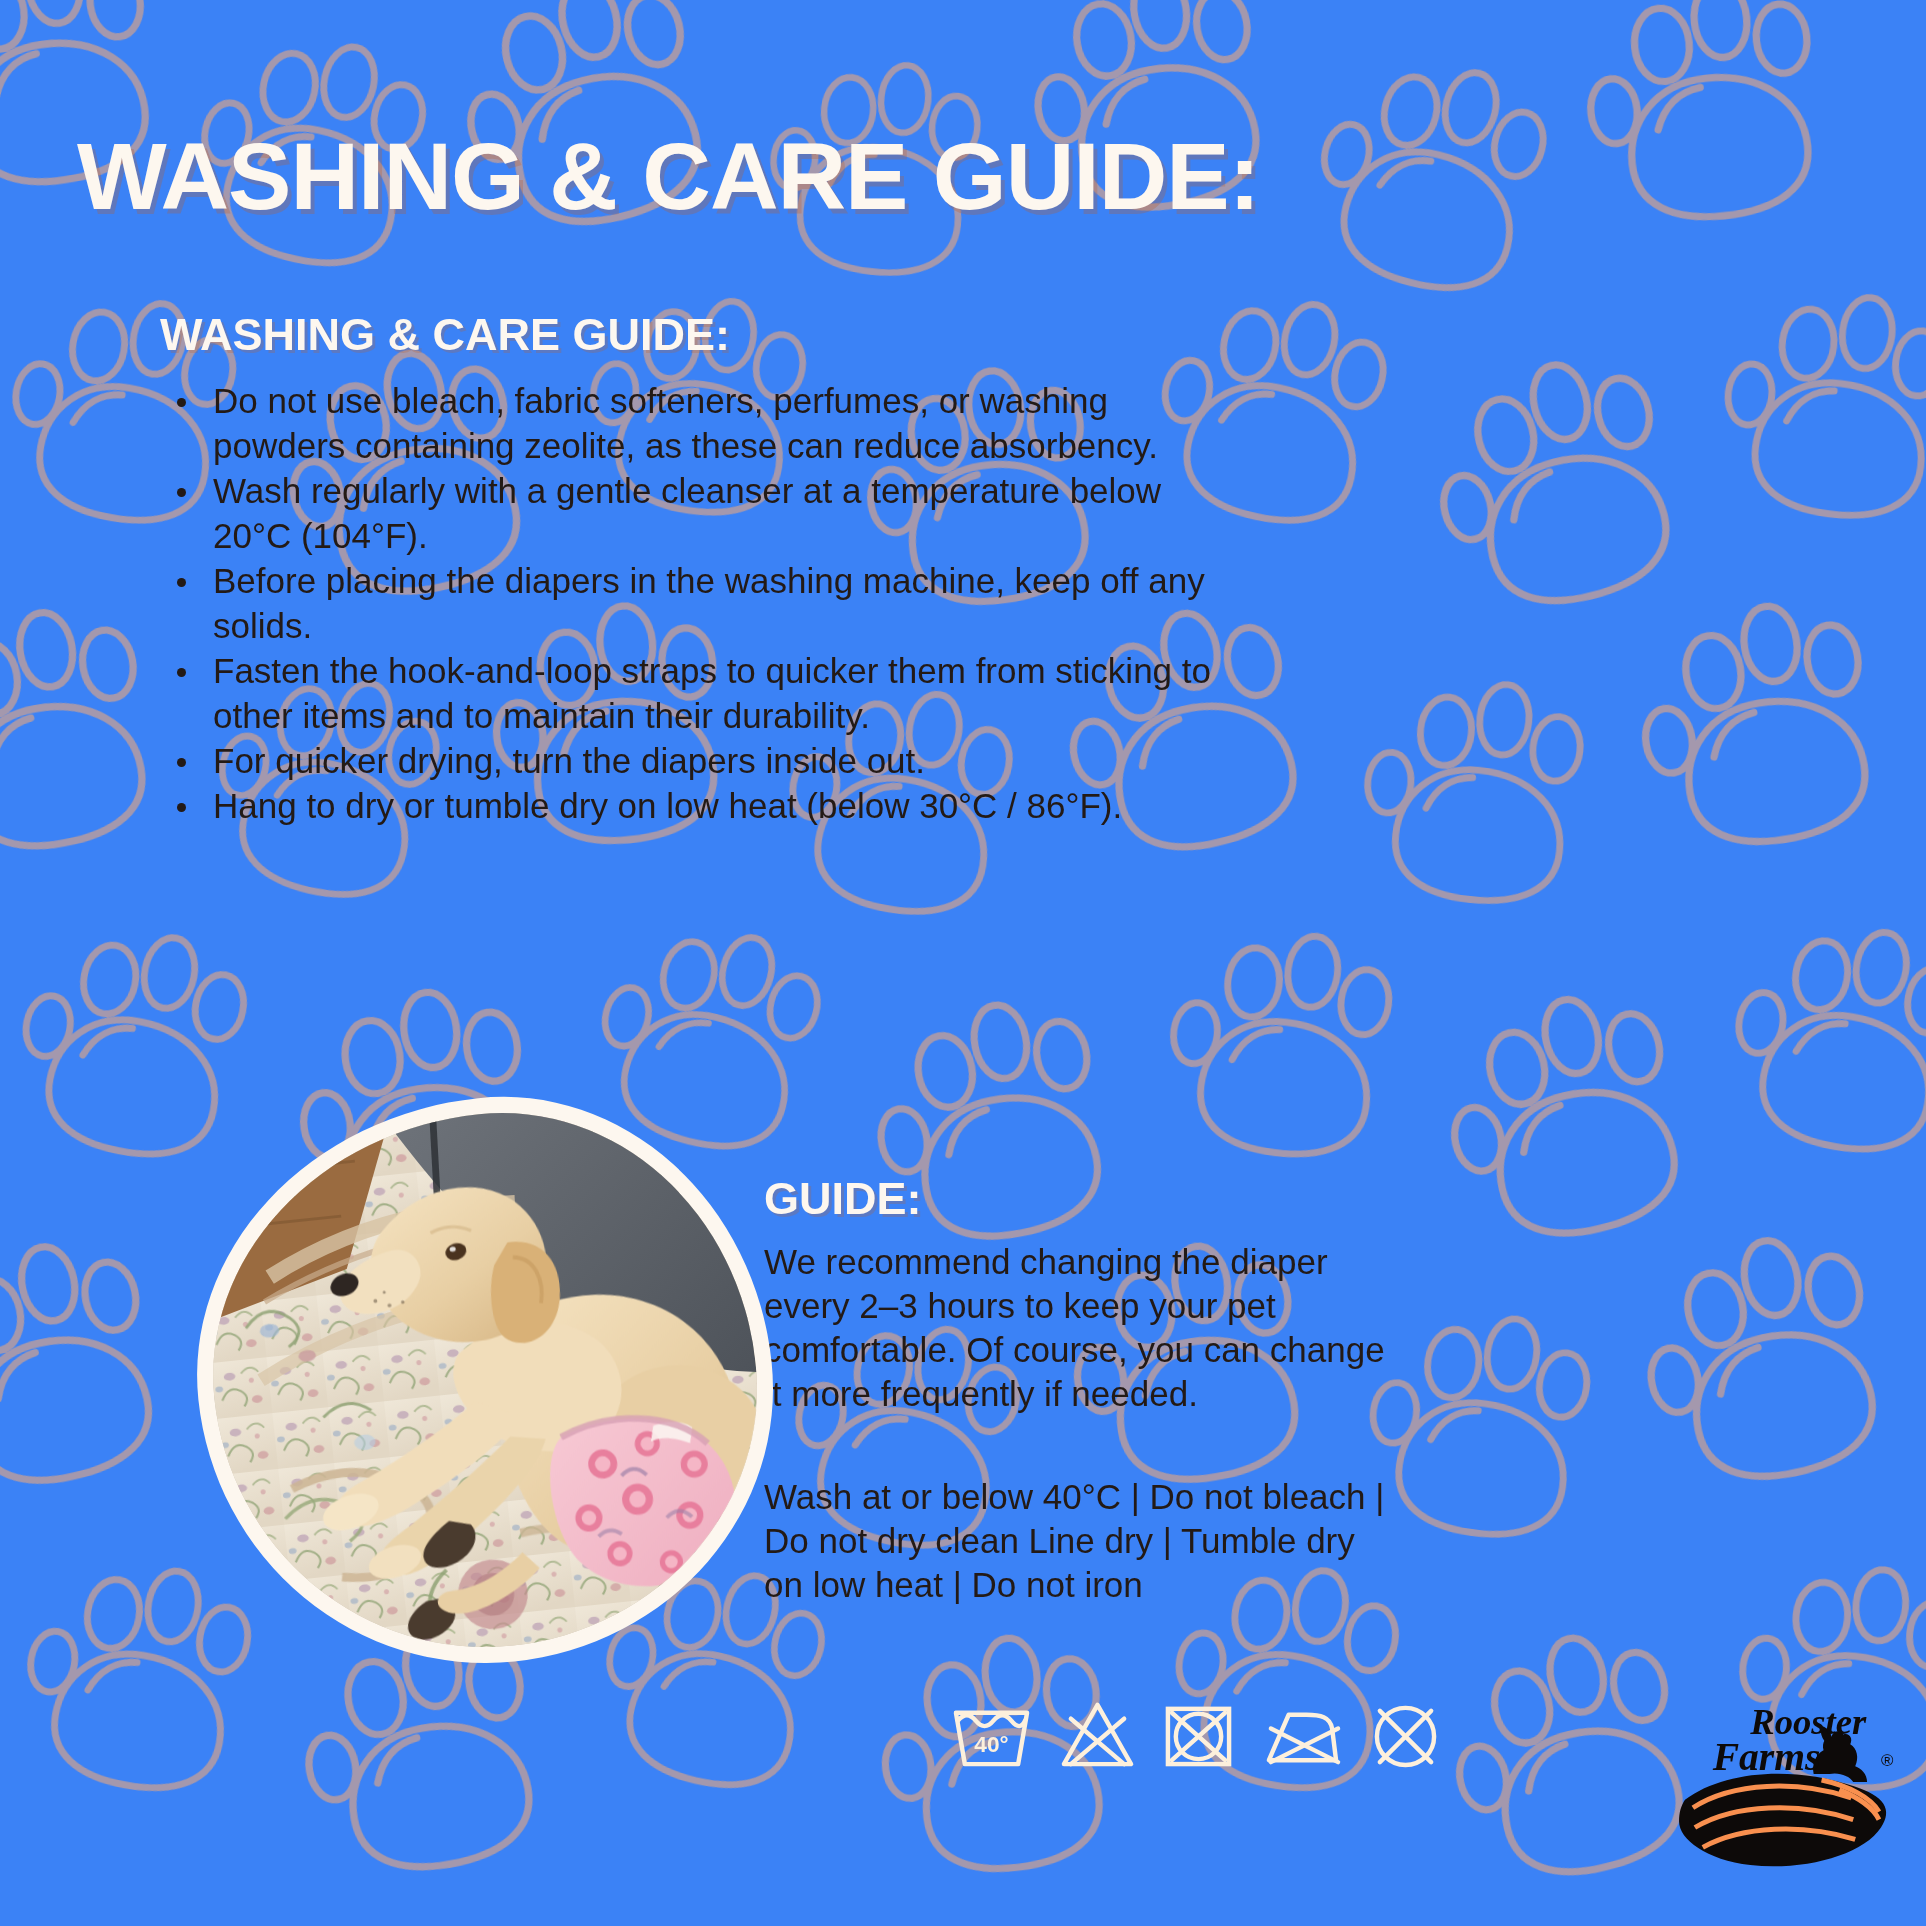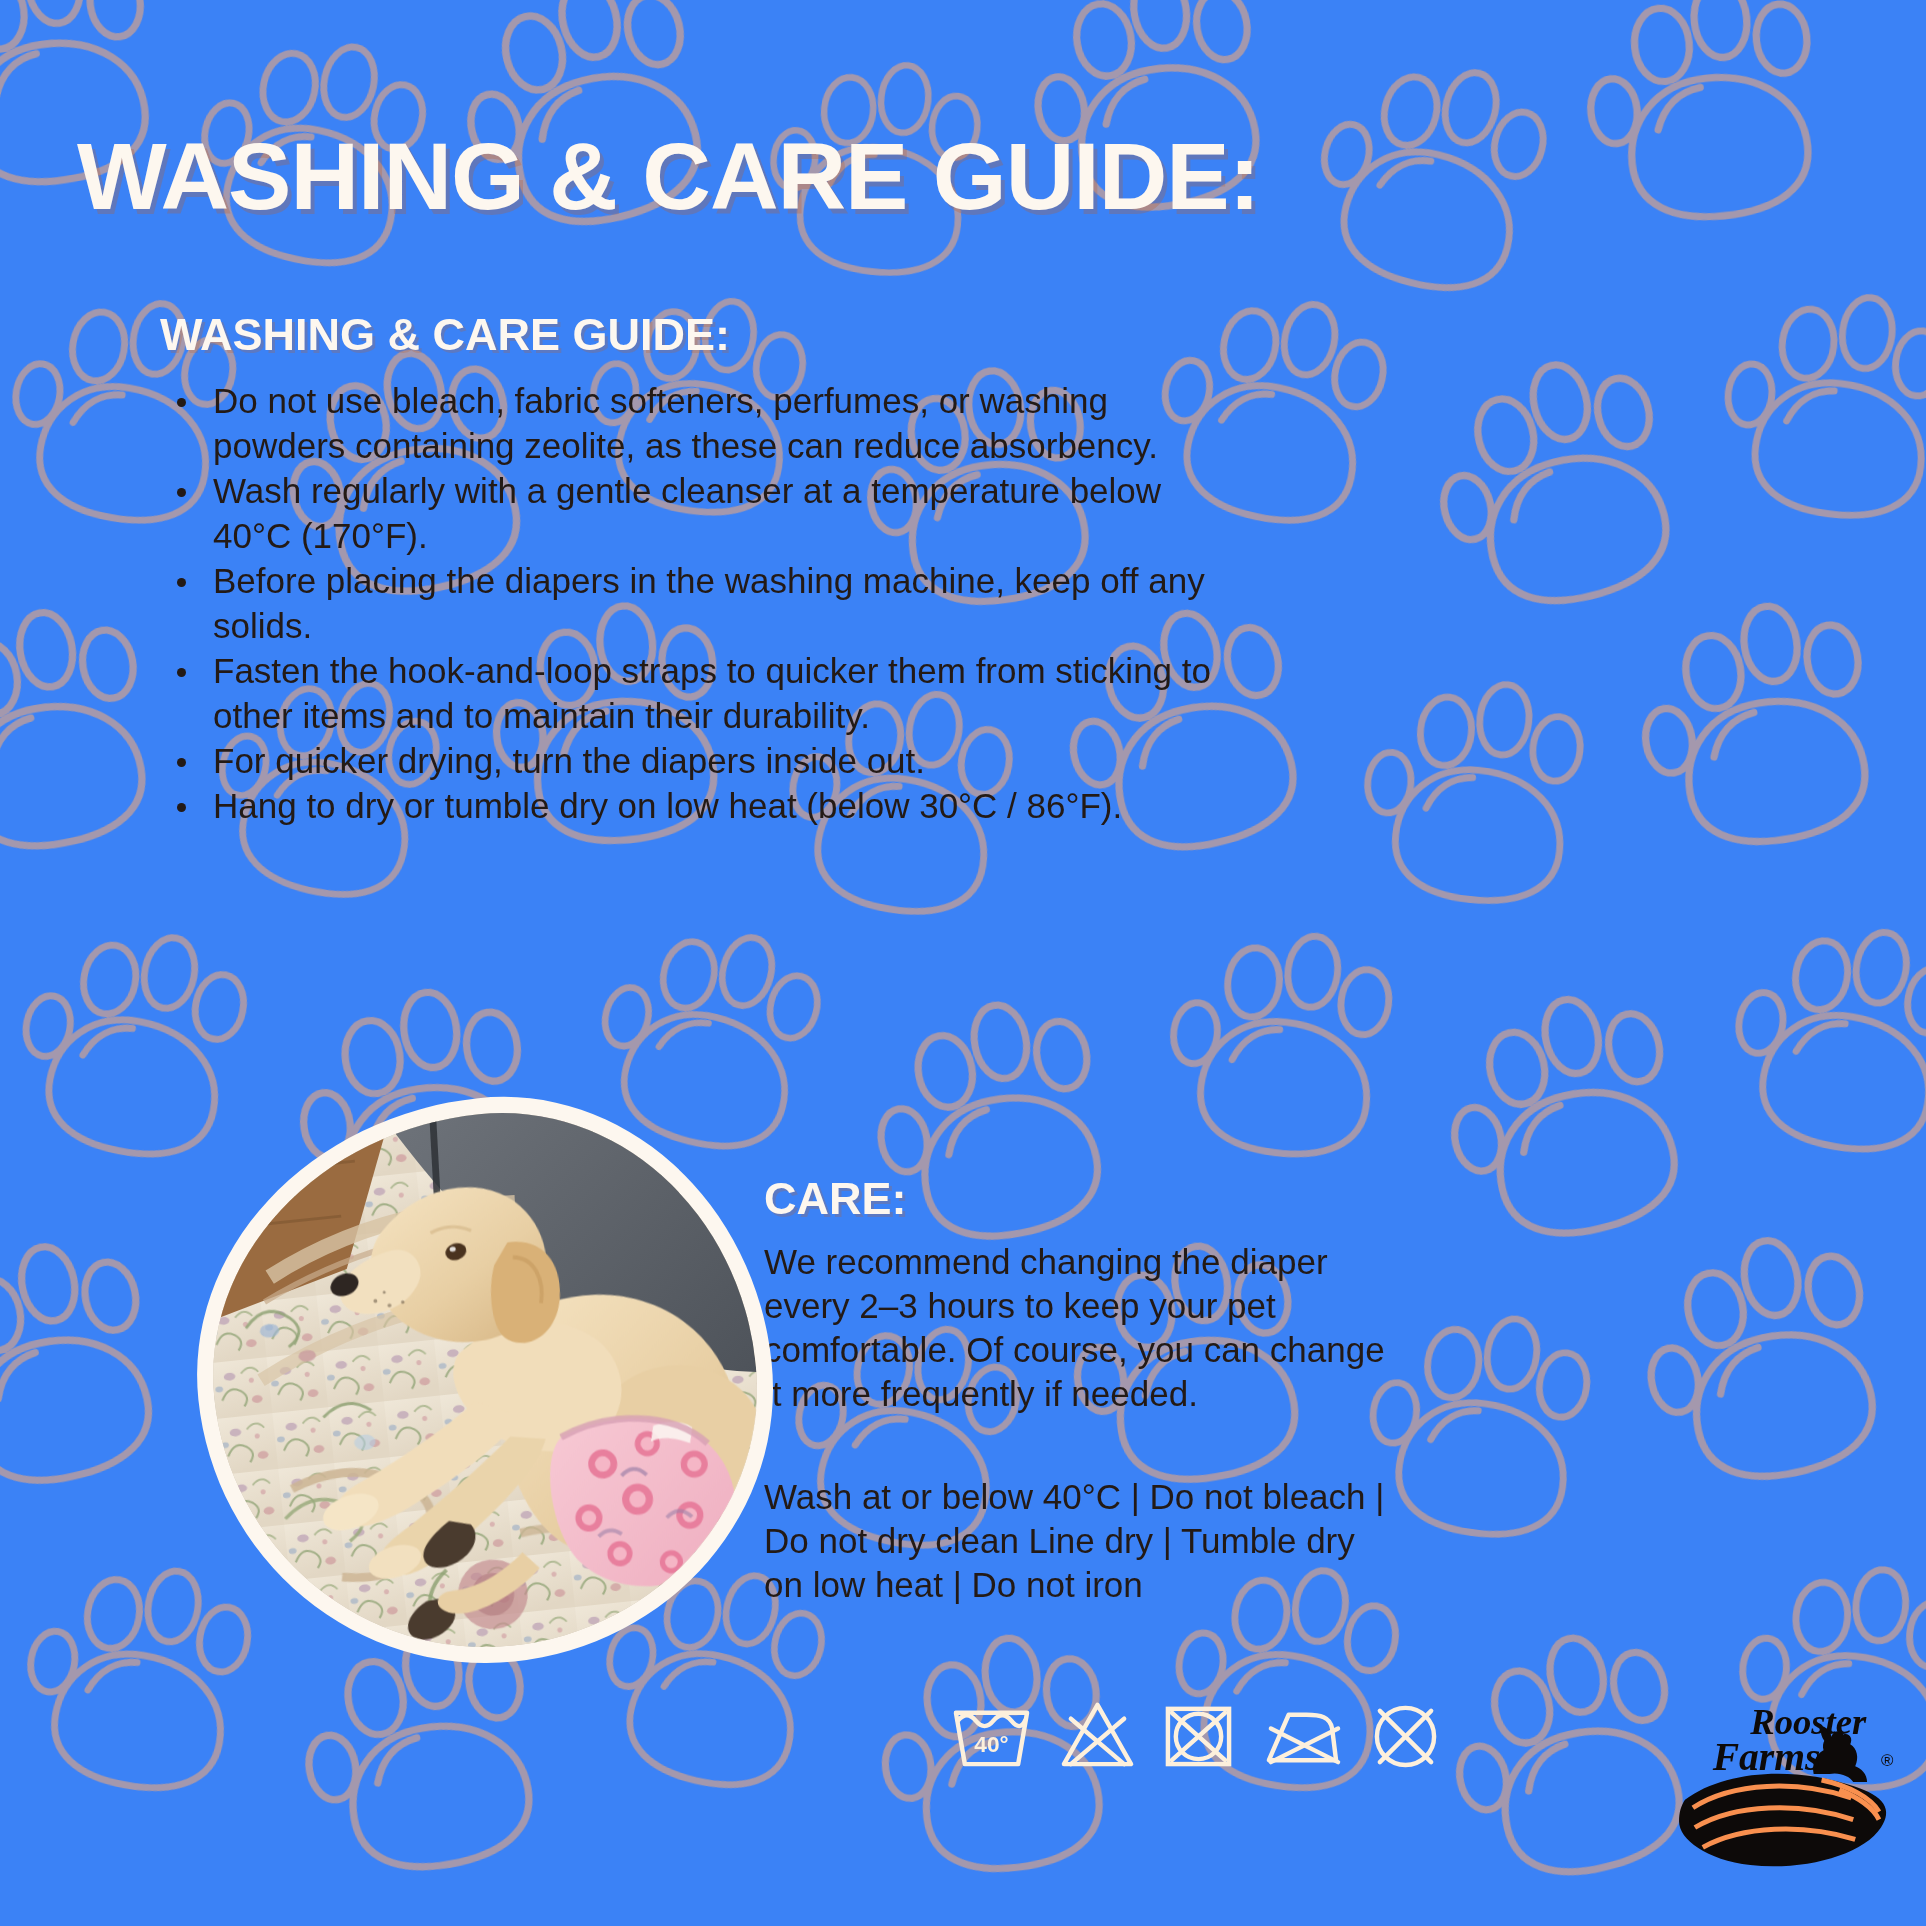--- a/index.html
+++ b/index.html
@@ -235,21 +235,21 @@
       <use href="#paw" transform="translate(1885,1700) rotate(6) scale(1.0)"></use>
     </g>
   </svg>
 
   <div class="headline">WASHING &amp; CARE GUIDE:</div>
 
   <div class="section-title">WASHING &amp; CARE GUIDE:</div>
 
   <ul class="bullets">
     <li>Do not use bleach, fabric softeners, perfumes, or washing powders containing zeolite, as these can reduce absorbency.</li>
-    <li>Wash regularly with a gentle cleanser at a temperature below 40°C (170°F).</li>
+    <li>Wash regularly with a gentle cleanser at a temperature below 20°C (104°F).</li>
     <li>Before placing the diapers in the washing machine, keep off any solids.</li>
     <li>Fasten the hook-and-loop straps to quicker them from sticking to other items and to maintain their durability.</li>
     <li>For quicker drying, turn the diapers inside out.</li>
     <li>Hang to dry or tumble dry on low heat (below 30°C / 86°F).</li>
   </ul>
 
   <div class="photo-wrap">
     <div class="photo-frame"></div>
     <div class="photo-inner">
       <svg class="photo-svg" viewBox="0 0 560 560" preserveAspectRatio="xMidYMid slice">
@@ -378,21 +378,21 @@
           <path d="M380 452 q12 -10 24 0" fill="none" stroke="#9a7fa6" stroke-width="4" opacity="0.6"></path>
         </g>
 
         <path d="M448 344 q26 -6 40 6 l-4 16 q-24 -12 -40 -6 Z" fill="#fbf3ef" opacity="0.9"></path>
 
         <path d="M352 346 C404 324 470 332 502 368" fill="none" stroke="#d7a0b4" stroke-width="7" opacity="0.8"></path>
       </svg>
     </div>
   </div>
 
-  <div class="notes-title">CARE:</div>
+  <div class="notes-title">GUIDE:</div>
   <div class="notes-body">We recommend changing the diaper every 2–3 hours to keep your pet comfortable. Of course, you can change it more frequently if needed.</div>
   <div class="notes-care">Wash at or below 40°C | Do not bleach | Do not dry clean  Line dry | Tumble dry on low heat | Do not iron</div>
 
   <div class="care-symbols">
 
     <svg width="83" height="77" viewBox="0 0 84 78">
       <path d="M6 18 H78 L69 70 H15 Z" fill="none" stroke="#fdf0dc" stroke-width="4.5" stroke-linejoin="round"></path>
       <path d="M8 26 q9 -11 18 0 q9 11 18 0 q9 -11 18 0 q9 11 14 0" fill="none" stroke="#fdf0dc" stroke-width="4.5" stroke-linecap="round"></path>
       <text x="42" y="58" text-anchor="middle" font-family="'Liberation Sans', sans-serif" font-size="23" font-weight="700" fill="#fdf0dc">40°</text>
     </svg>

